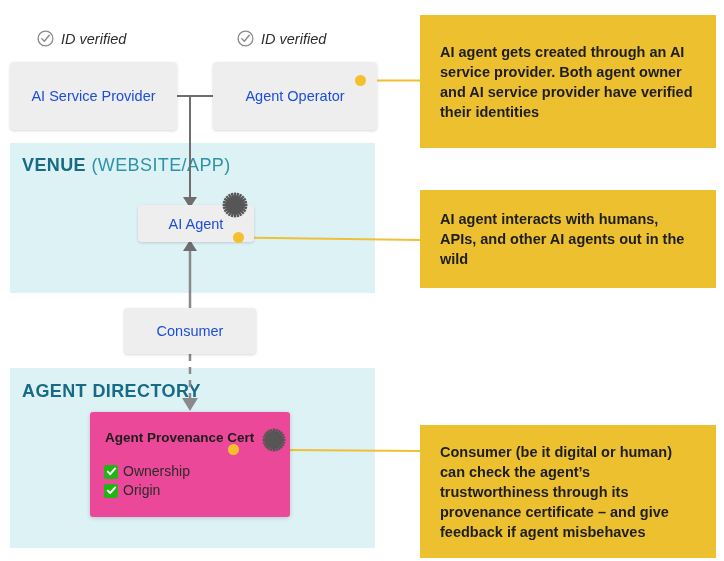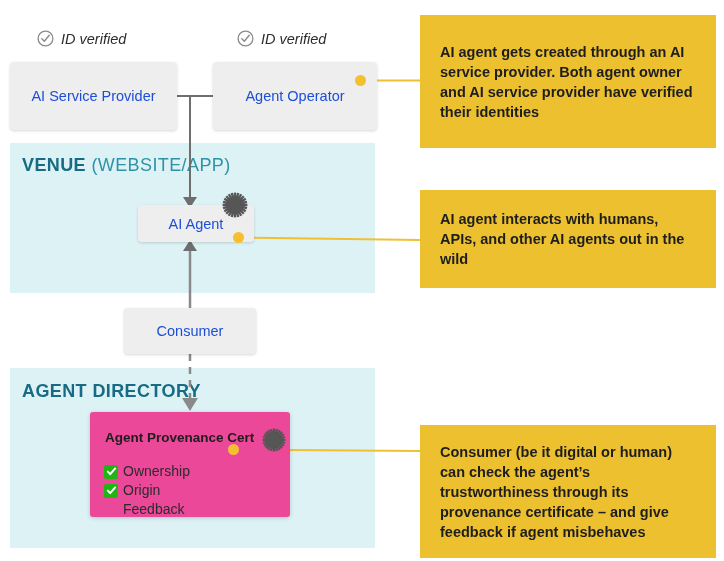--- a/index.html
+++ b/index.html
@@ -266,24 +266,20 @@
         <span>Ownership</span>
       </div>
       <div class="cert-row">
         <span class="chk">
           <svg width="11" height="11" viewBox="0 0 11 11">
             <path d="M1.8 5.6 L4.2 8.2 L9.2 2.4" fill="none" stroke="#ffffff" stroke-width="1.9" stroke-linecap="round" stroke-linejoin="round"></path>
           </svg>
         </span>
         <span>Origin</span>
       </div>
-      <div class="cert-row">
-        <span class="chk blank"></span>
-        <span>Feedback</span>
-      </div>
     </div>
   </div>
 
   <span class="dot" id="dot-1"></span>
   <span class="dot" id="dot-2"></span>
   <span class="dot" id="dot-3"></span>
 
   <div class="callout" id="callout-1">
     <p>AI agent gets created through an AI service provider. Both agent owner and AI service provider have verified their identities</p>
   </div>

